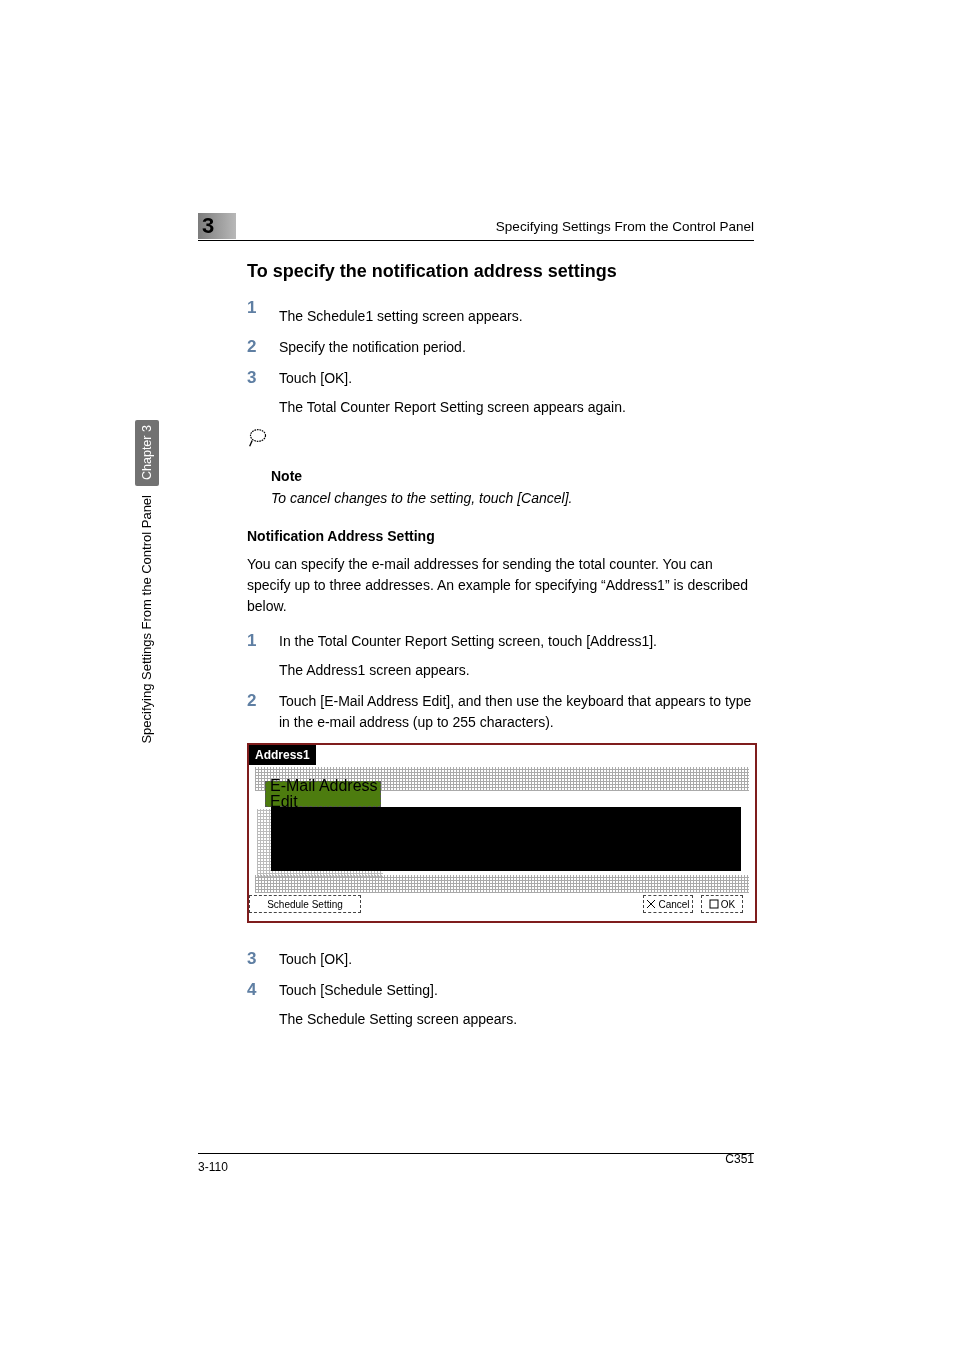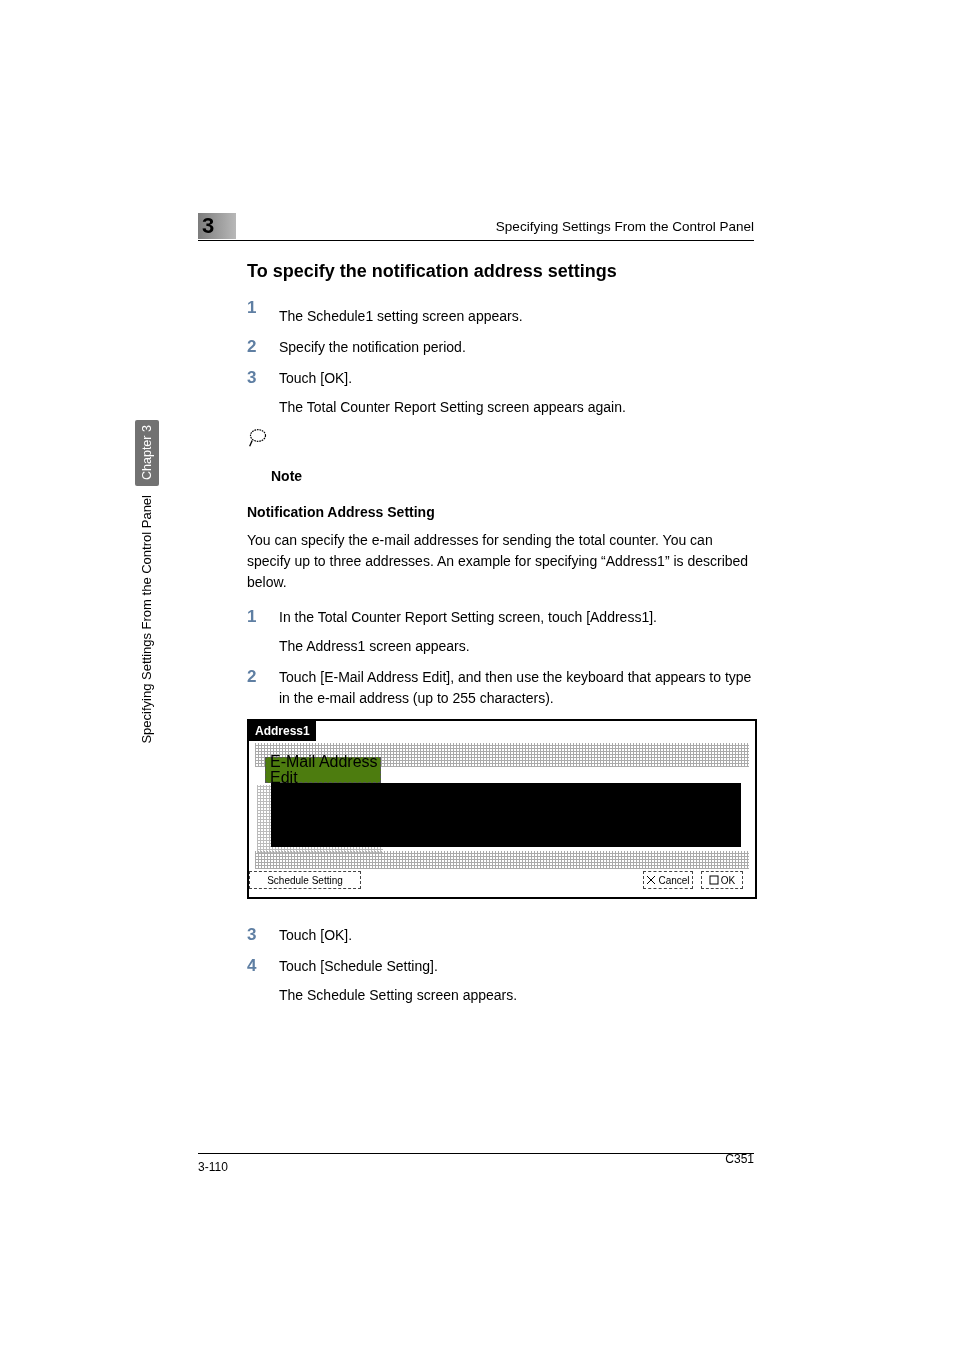--- a/index.html
+++ b/index.html
@@ -51,21 +51,21 @@
   .note-icon {
     width: 22px; height: 20px; display: inline-block; vertical-align: bottom;
   }
   .note-title { font-weight: bold; font-size: 14px; margin-left: 24px; margin-top: 20px; }
   .note-body { font-style: italic; font-size: 14px; margin-left: 24px; margin-top: 4px; line-height: 1.45; }
   .section-head { font-weight: bold; font-size: 14px; margin: 6px 0 10px 0; }
   .para { font-size: 14px; line-height: 1.5; margin-bottom: 14px; }
 
   
   .device {
-    width: 510px; height: 180px; border: 2px solid #000000; background: #fff;
+    width: 510px; height: 180px; border: 2px solid #7f1d1d; background: #fff;
     margin-top: 10px; margin-bottom: 26px; position: relative;
   }
   .device-title {
     background: #000; color: #fff; font-size: 12px; font-weight: bold;
     padding: 3px 6px; display: inline-block;
   }
   .device-hatch-top {
     position: absolute; top: 22px; left: 6px; right: 6px; height: 24px;
     background: repeating-linear-gradient(0deg, #aaa 0 1px, transparent 1px 3px),
                 repeating-linear-gradient(90deg, #aaa 0 1px, transparent 1px 3px);
@@ -150,20 +150,21 @@
     </div>
 
     <div class="note-block">
       <span class="note-icon">
         <svg viewBox="0 0 24 24" width="22" height="20">
           <ellipse cx="12" cy="9" rx="9" ry="7" fill="none" stroke="#000" stroke-width="1.4" stroke-dasharray="2 1"></ellipse>
           <line x1="5" y1="15" x2="2" y2="22" stroke="#000" stroke-width="1.6"></line>
         </svg>
       </span>
       <div class="note-title">Note</div>
+      <div class="note-body">To cancel changes to the setting, touch [Cancel].</div>
     </div>
 
     <div class="section-head">Notification Address Setting</div>
     <div class="para">You can specify the e-mail addresses for sending the total counter. You can specify up to three addresses. An example for specifying “Address1” is described below.</div>
 
     <div class="step">
       <div class="step-num">1</div>
       <div class="step-body">
         <div>In the Total Counter Report Setting screen, touch [Address1].</div>
         <div class="sub">The Address1 screen appears.</div>

